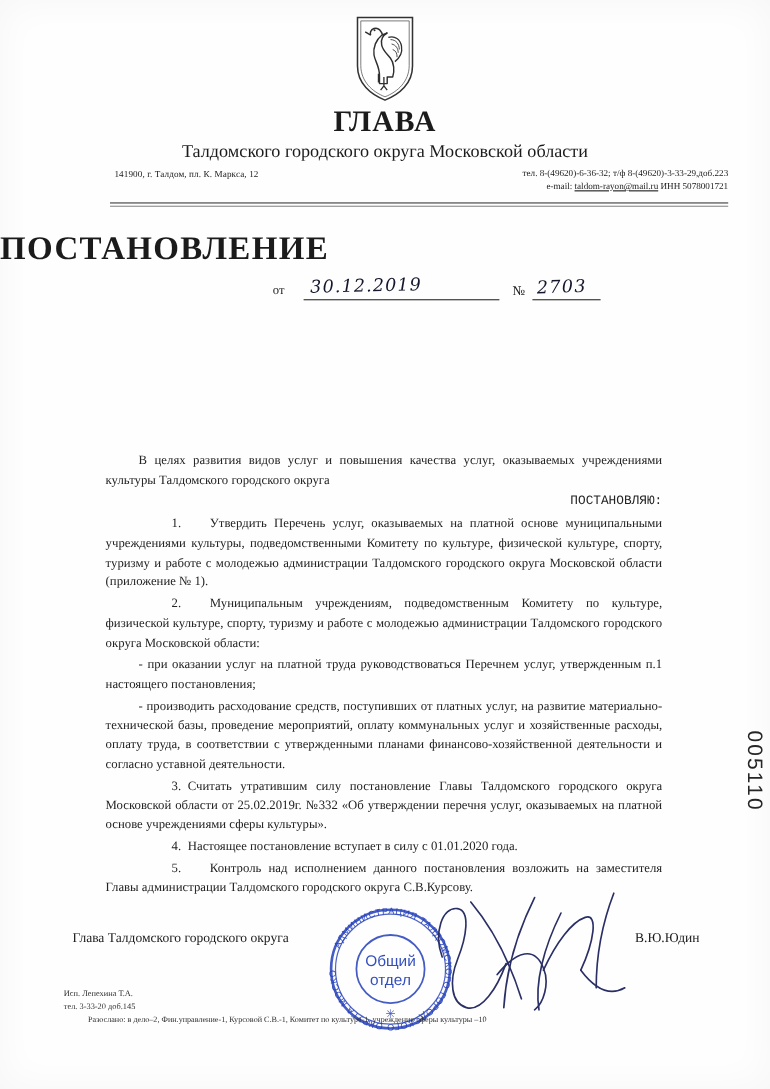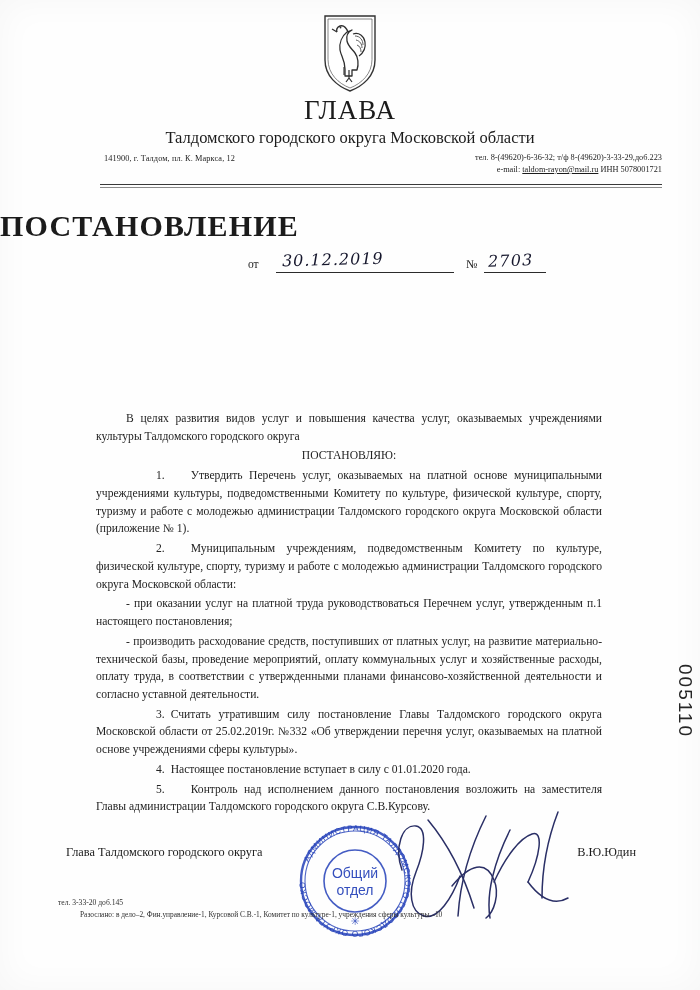--- a/index.html
+++ b/index.html
@@ -38,21 +38,21 @@
   
   .org-block {
     position: absolute;
     top: 96px;
     left: 0;
     width: 700px;
     text-align: center;
   }
   .org-title {
     font-size: 27px;
-    font-weight: normal;
+    font-weight: bold;
     letter-spacing: 1px;
     line-height: 1.05;
   }
   .org-sub {
     font-size: 16.5px;
     line-height: 1.2;
     margin-top: 4px;
   }
 
   .contacts {
@@ -190,23 +190,24 @@
     font-size: 11.6px;
     line-height: 1.53;
     text-align: justify;
     color: #232323;
   }
   .body p {
     margin: 0 0 2px 0;
     text-indent: 30px;
   }
   .center {
-    text-align: center;
+    text-align: right;
     text-indent: 0 !important;
     margin: 6px 0 4px 0;
+    font-family: Liberation Mono, monospace;
   }
   .num {
     display: inline-block;
     min-width: 8px;
   }
   .gap-sm { display: inline-block; width: 26px; }
   .gap-xs { display: inline-block; width: 6px; }
 
   
   .sig-row {
@@ -397,20 +398,21 @@
         <path d="M62 96 C80 74 96 70 104 90 C110 104 104 122 96 128"></path>
         <path d="M104 92 C116 66 130 48 142 44 C154 40 150 66 138 92"></path>
         <path d="M120 40 C104 72 96 104 100 128"></path>
         <path d="M138 92 C150 108 164 116 178 108"></path>
         <path d="M168 22 C158 48 152 78 152 108"></path>
       </g>
     </svg>
   </div>
 
   <div class="footer">
+    <div>Исп. Лепехина Т.А.</div>
     <div>тел. 3-33-20 доб.145</div>
     <div class="dist">Разослано: в дело–2, Фин.управление-1, Курсовой С.В.-1, Комитет по культуре-1, учреждения сферы культуры –10</div>
   </div>
 
   <div class="side-number">
     <span class="side-number-inner">005110</span>
   </div>
 
   <div class="scan-edge"></div>
 </div>

